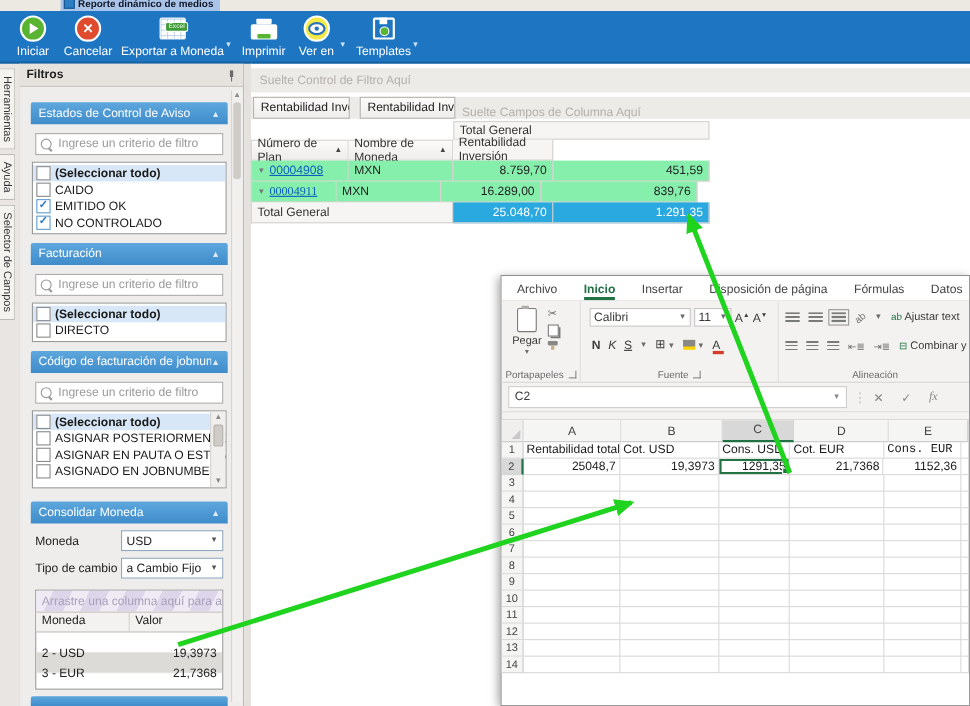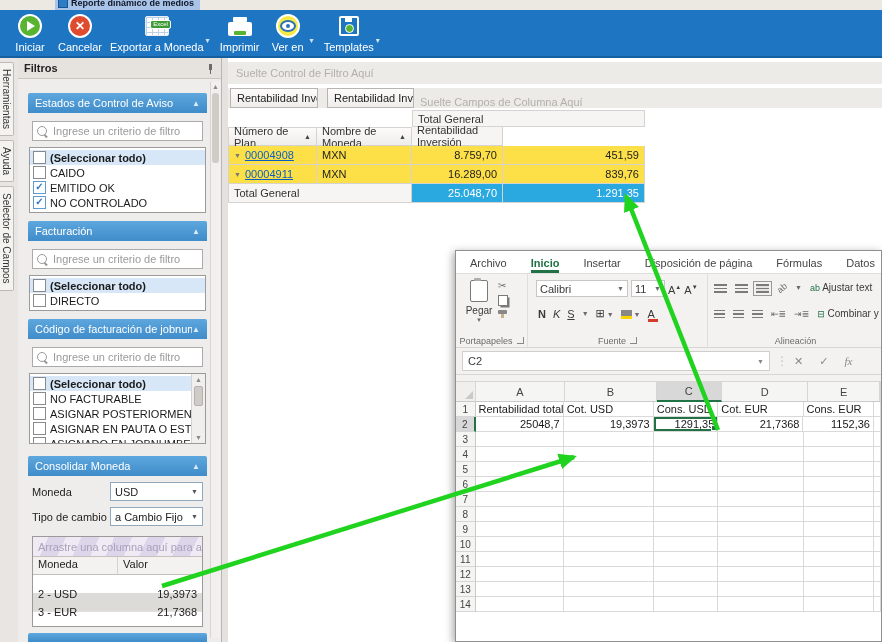--- a/index.html
+++ b/index.html
@@ -91,21 +91,21 @@
   .splitter{position:absolute;left:222px;top:58px;width:6px;height:584px;background:#e4e1de;border-right:1px solid #c2bfbb;}
   
   .main{position:absolute;left:228px;top:58px;width:654px;height:584px;background:#fff;}
   .drop-zone{position:absolute;background:#edebe8;color:#b3b0ac;display:flex;align-items:center;padding:0 8px;box-sizing:border-box;}
   .dz-filter{left:0;top:4px;width:654px;height:22px;}
   .dz-col{left:0;top:30px;width:654px;height:20px;padding-left:192px;align-items:flex-end;}
   .pfield{position:absolute;top:30px;height:20px;background:linear-gradient(#fcfbfa,#efedeb);border:1px solid #b8b5b1;
           box-sizing:border-box;display:flex;align-items:center;padding:0 6px;color:#222;cursor:pointer;white-space:nowrap;overflow:hidden;}
   .pivot{position:absolute;left:0;top:52px;width:417px;}
   .prow{display:flex;}
-  .pcell{box-sizing:border-box;border-right:1px solid #d5d2cf;border-bottom:1px solid #d5d2cf;padding:0 5px;display:flex;align-items:center;background:#fde047;}
+  .pcell{box-sizing:border-box;border-right:1px solid #d5d2cf;border-bottom:1px solid #d5d2cf;padding:0 5px;display:flex;align-items:center;background:#86efac;}
   .phead{background:#f6f5f3;color:#333;}
   .pcell.num{justify-content:flex-end;}
   .totalcell{background:#2aa9e0 !important;color:#fff;}
   .expander{color:#777;font-size:7px;margin-right:4px;}
   a.plan-link{color:#0b5fc0;text-decoration:underline;cursor:pointer;}
   .sort{font-size:7px;color:#444;margin-left:5px;}
   
   .excel{position:absolute;left:455px;top:250px;width:427px;height:392px;background:#fff;border:1px solid #8f8f8f;
          box-shadow:-2px 2px 8px rgba(0,0,0,.35);box-sizing:border-box;overflow:hidden;z-index:20;}
   .xl-title{height:28px;background:#1f7145;display:flex;align-items:center;color:#fff;padding:0 8px;position:relative;}
@@ -307,24 +307,20 @@
             <div class="mag"></div>
             <input placeholder="Ingrese un criterio de filtro" style="">
           </div>
           <div class="chk-list" style="height: 65px;">
             <div class="chk-row sel bold">
               <div class="chk"></div>
               <div class="chk-label">(Seleccionar todo)</div>
             </div>
             <div class="chk-row">
               <div class="chk"></div>
-              <div class="chk-label">NO FACTURABLE</div>
-            </div>
-            <div class="chk-row">
-              <div class="chk"></div>
               <div class="chk-label">ASIGNAR POSTERIORMENTE</div>
             </div>
             <div class="chk-row">
               <div class="chk"></div>
               <div class="chk-label">ASIGNAR EN PAUTA O ESTIMADO</div>
             </div>
             <div class="chk-row">
               <div class="chk"></div>
               <div class="chk-label">ASIGNADO EN JOBNUMBER</div>
             </div>
@@ -420,21 +416,21 @@
           <div class="prow" style="height: 19px;">
             <div class="pcell" style="width: 89px; border-left: 1px solid rgb(213, 210, 207);">
               <div class="expander">▼</div>
               <a class="plan-link">00004908</a>
             </div>
             <div class="pcell" style="width: 95px;">MXN</div>
             <div class="pcell num" style="width: 91px;">8.759,70</div>
             <div class="pcell num" style="width: 142px;">451,59</div>
           </div>
           <div class="prow" style="height: 19px;">
-            <div class="pcell" style="width: 89px; border-left: 1px solid rgb(213, 210, 207);">
+            <div class="pcell" style="width: 78px; border-left: 1px solid rgb(213, 210, 207); font-family: Liberation Serif, serif;">
               <div class="expander">▼</div>
               <a class="plan-link">00004911</a>
             </div>
             <div class="pcell" style="width: 95px;">MXN</div>
             <div class="pcell num" style="width: 91px;">16.289,00</div>
             <div class="pcell num" style="width: 142px;">839,76</div>
           </div>
         </div>
       <div class="prow" style="height:19px;">
         <div class="pcell phead" style="width:184px;border-left:1px solid #d5d2cf;">Total General</div>
@@ -548,21 +544,21 @@
           <div class="gh" style="width: 87px;">D</div>
           <div class="gh" style="width: 72px;">E</div>
           <div class="gh" style="flex: 1 1 0%;"></div>
         </div>
         <div class="grow">
           <div class="rh">1</div>
           <div class="gc" style="width: 90px;">Rentabilidad total</div>
           <div class="gc" style="width: 92px;">Cot. USD</div>
           <div class="gc" style="width: 66px;">Cons. USD</div>
           <div class="gc" style="width: 87px;">Cot. EUR</div>
-          <div class="gc" style="width: 72px;">Cons. EUR</div>
+          <div class="gc" style="width: 72px; font-family: Liberation Mono, monospace;">Cons. EUR</div>
           <div class="gc" style="flex: 1 1 0%;"></div>
         </div>
         <div class="grow">
           <div class="rh selrow">2</div>
           <div class="gc num" style="width: 90px;">25048,7</div>
           <div class="gc num" style="width: 92px;">19,3973</div>
           <div class="gc num selcell" style="width: 66px;">1291,35</div>
           <div class="gc num" style="width: 87px;">21,7368</div>
           <div class="gc num" style="width: 72px;">1152,36</div>
           <div class="gc" style="flex: 1 1 0%;"></div>

